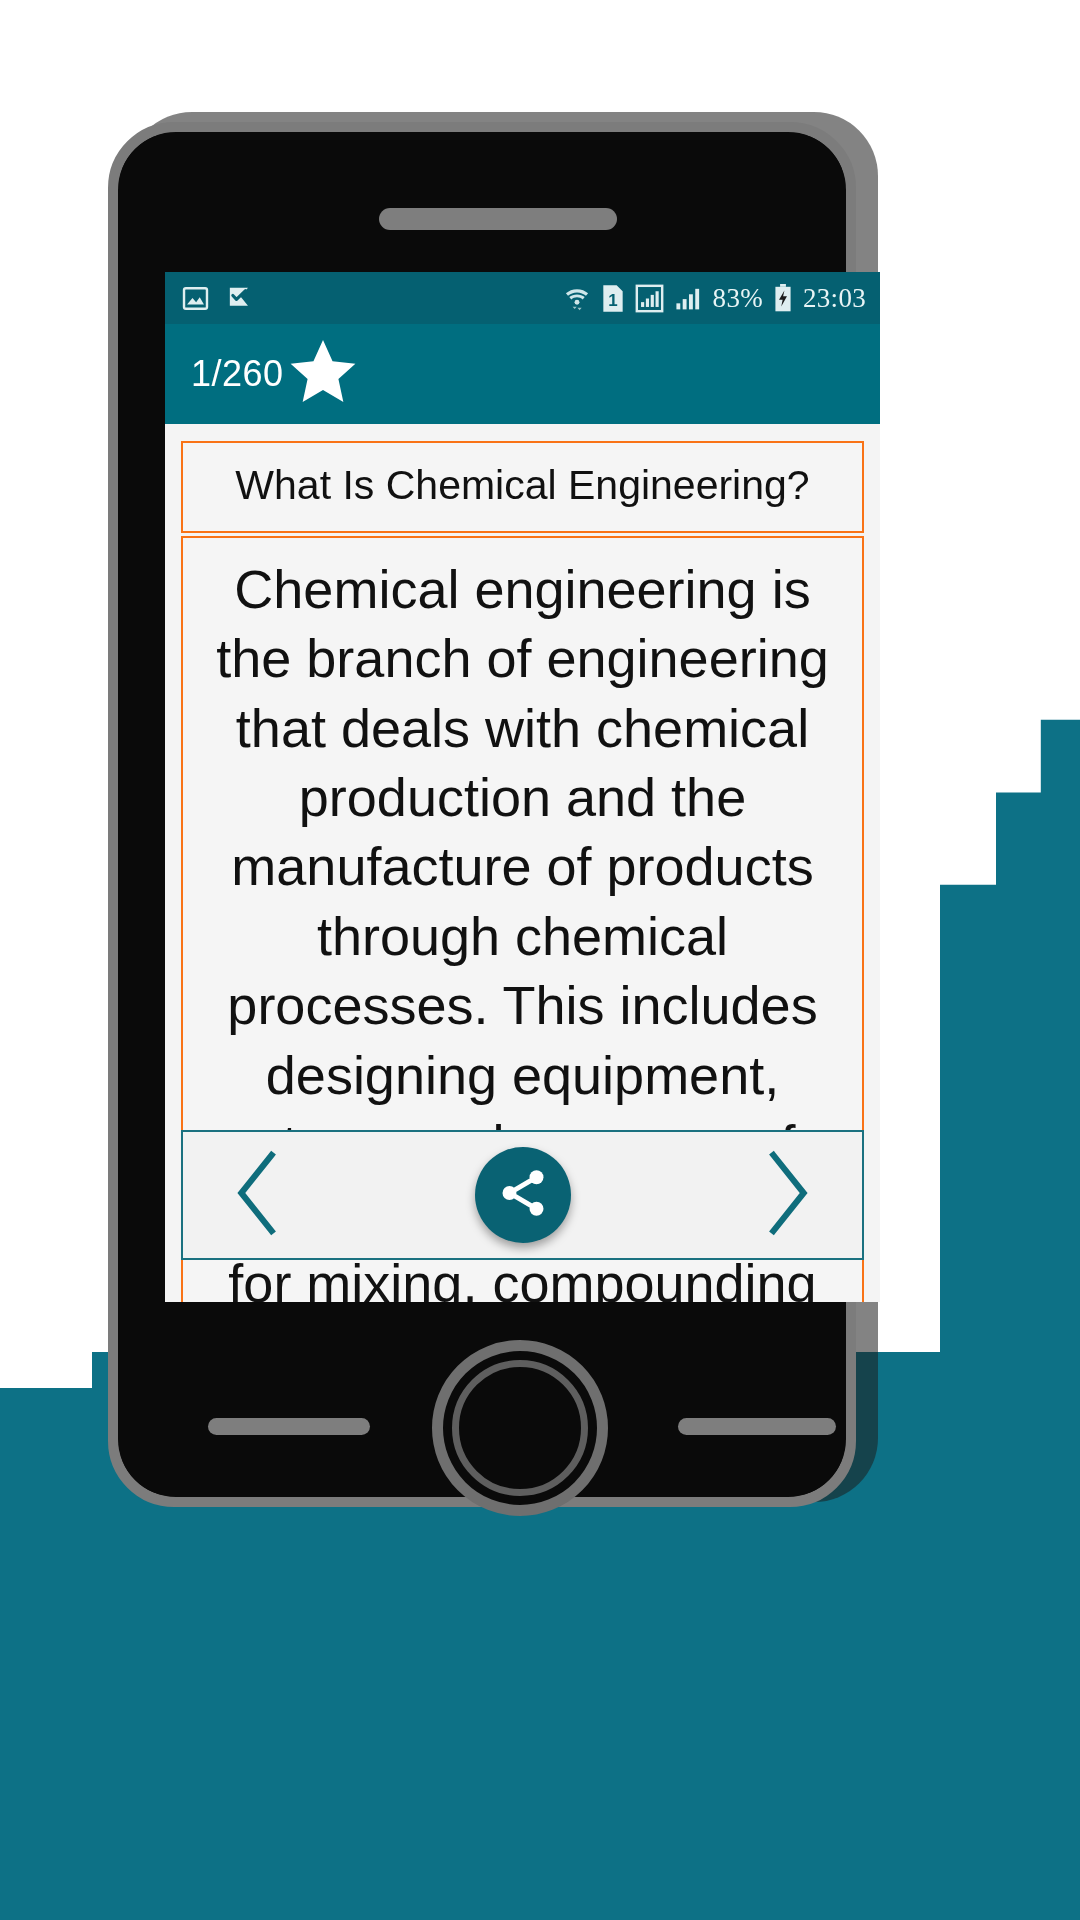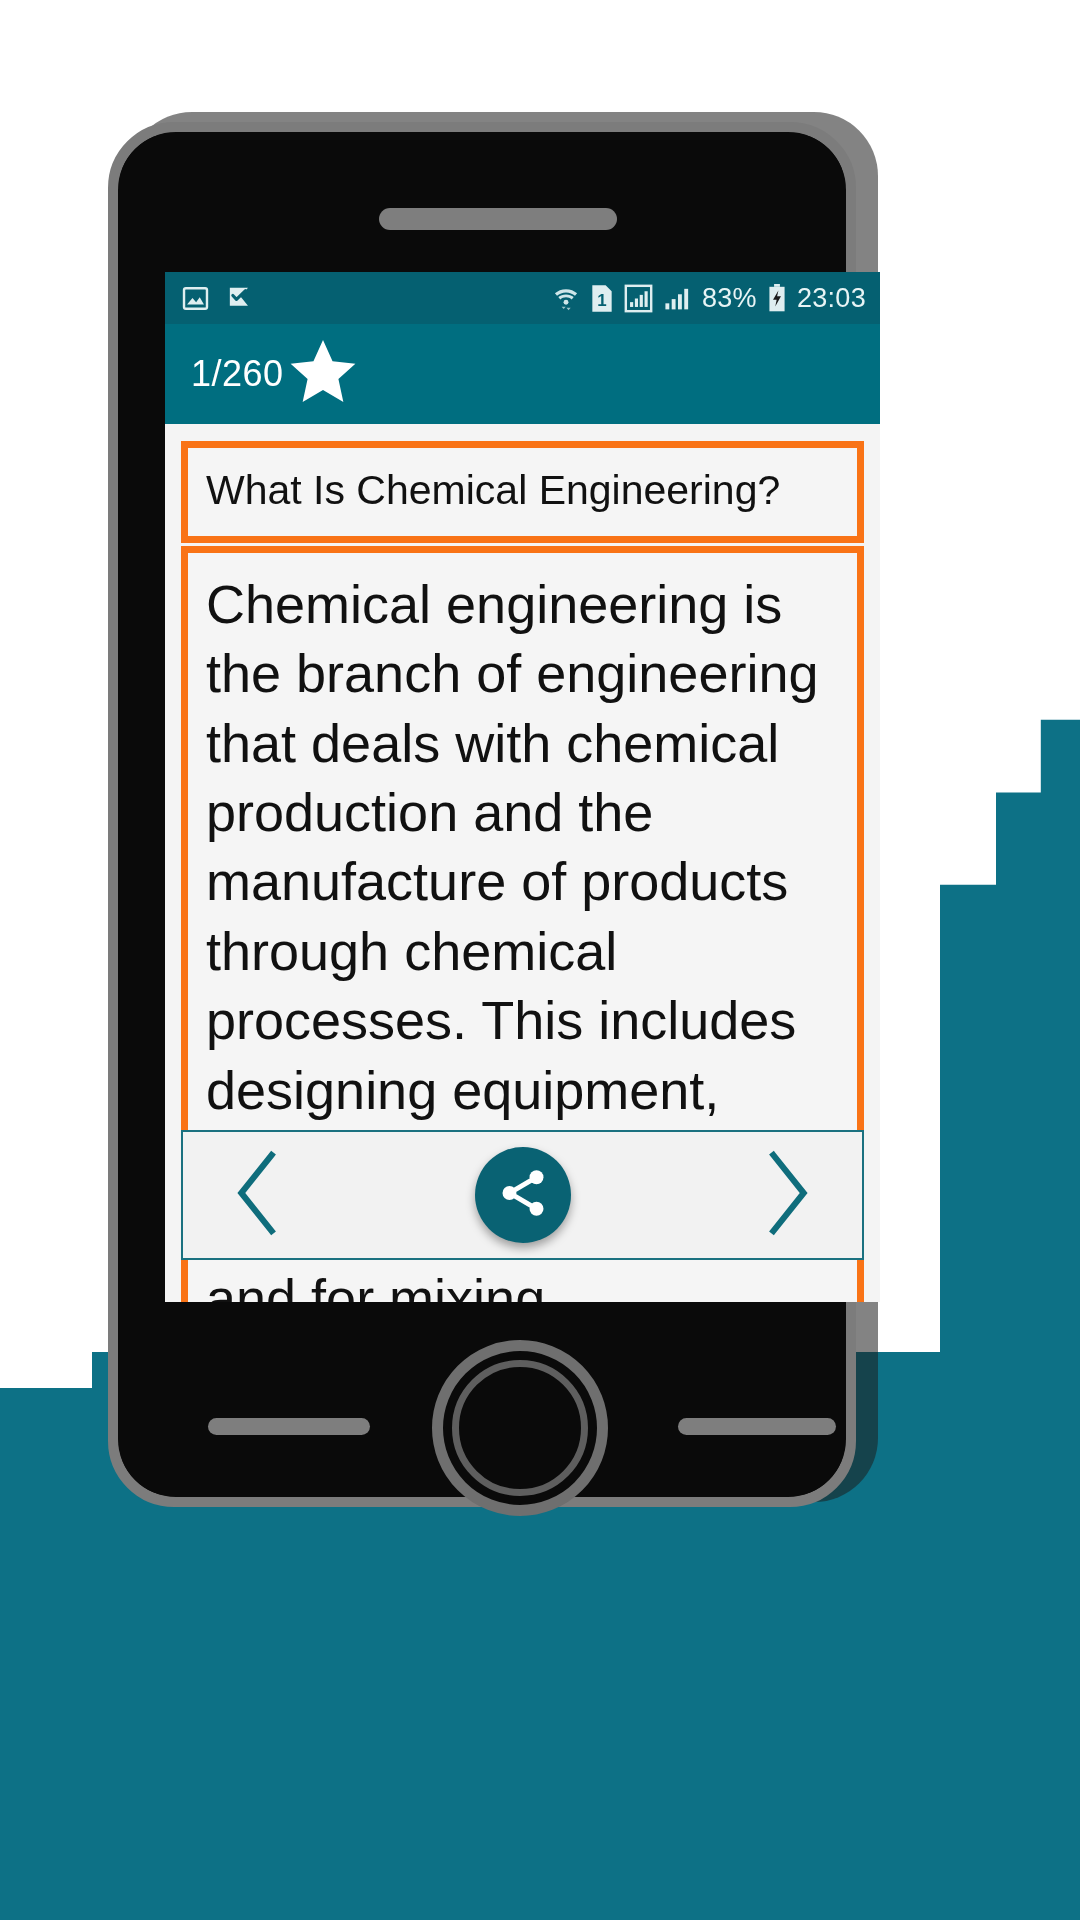--- a/index.html
+++ b/index.html
@@ -62,21 +62,21 @@
   #soft-key-right{left:678px;top:1418px;width:158px;}
 
   
   #status-bar{
     position:absolute;left:0;top:0;width:715px;height:52px;
     background:#056071;display:flex;align-items:center;
     padding:0 14px 0 16px;box-sizing:border-box;color:#dfeef0;
   }
   #status-left{display:flex;align-items:center;gap:15px;}
   #status-right{margin-left:auto;display:flex;align-items:center;gap:10px;}
-  .sb-text{font-size:27px;letter-spacing:.3px;color:#e8f4f5;}
+  .sb-text{font-size:27px;letter-spacing:.3px;color:#e8f4f5;font-family:Liberation Serif, serif;}
   .sb-icon{display:block;}
 
   
   #app-bar{
     position:absolute;left:0;top:52px;width:715px;height:100px;
     background:#006e80;display:flex;align-items:center;box-sizing:border-box;
     padding:0 22px 0 26px;
   }
   #counter{color:#ffffff;font-size:36px;letter-spacing:.5px;}
   #app-title{
@@ -84,22 +84,23 @@
     padding-right:14px;letter-spacing:.2px;white-space:nowrap;overflow:hidden;
   }
   #favorite-button{width:78px;display:flex;justify-content:center;align-items:center;}
 
   
   #content{
     position:absolute;left:0;top:152px;width:715px;height:878px;
     background:#f4f4f4;box-sizing:border-box;padding:17px 16px 0 16px;
   }
   .card{
-    background:#f5f5f5;border:7px solid #f97316;box-sizing:border-box;
+    background:#f5f5f5;border:2px solid #f97316;box-sizing:border-box;
     color:#111111;
+    text-align:center;
   }
   #question-card{padding:20px 18px 22px 18px;font-size:41px;line-height:1.12;}
   #answer-card{margin-top:3px;padding:17px 18px 22px 18px;font-size:54px;line-height:1.285;}
 
   
   #bottom-nav{
     position:absolute;left:16px;top:858px;width:683px;height:130px;
     background:#f2f2f2;border:2px solid #1b7180;box-sizing:border-box;
     display:flex;align-items:center;justify-content:space-between;
     padding:0 28px;

